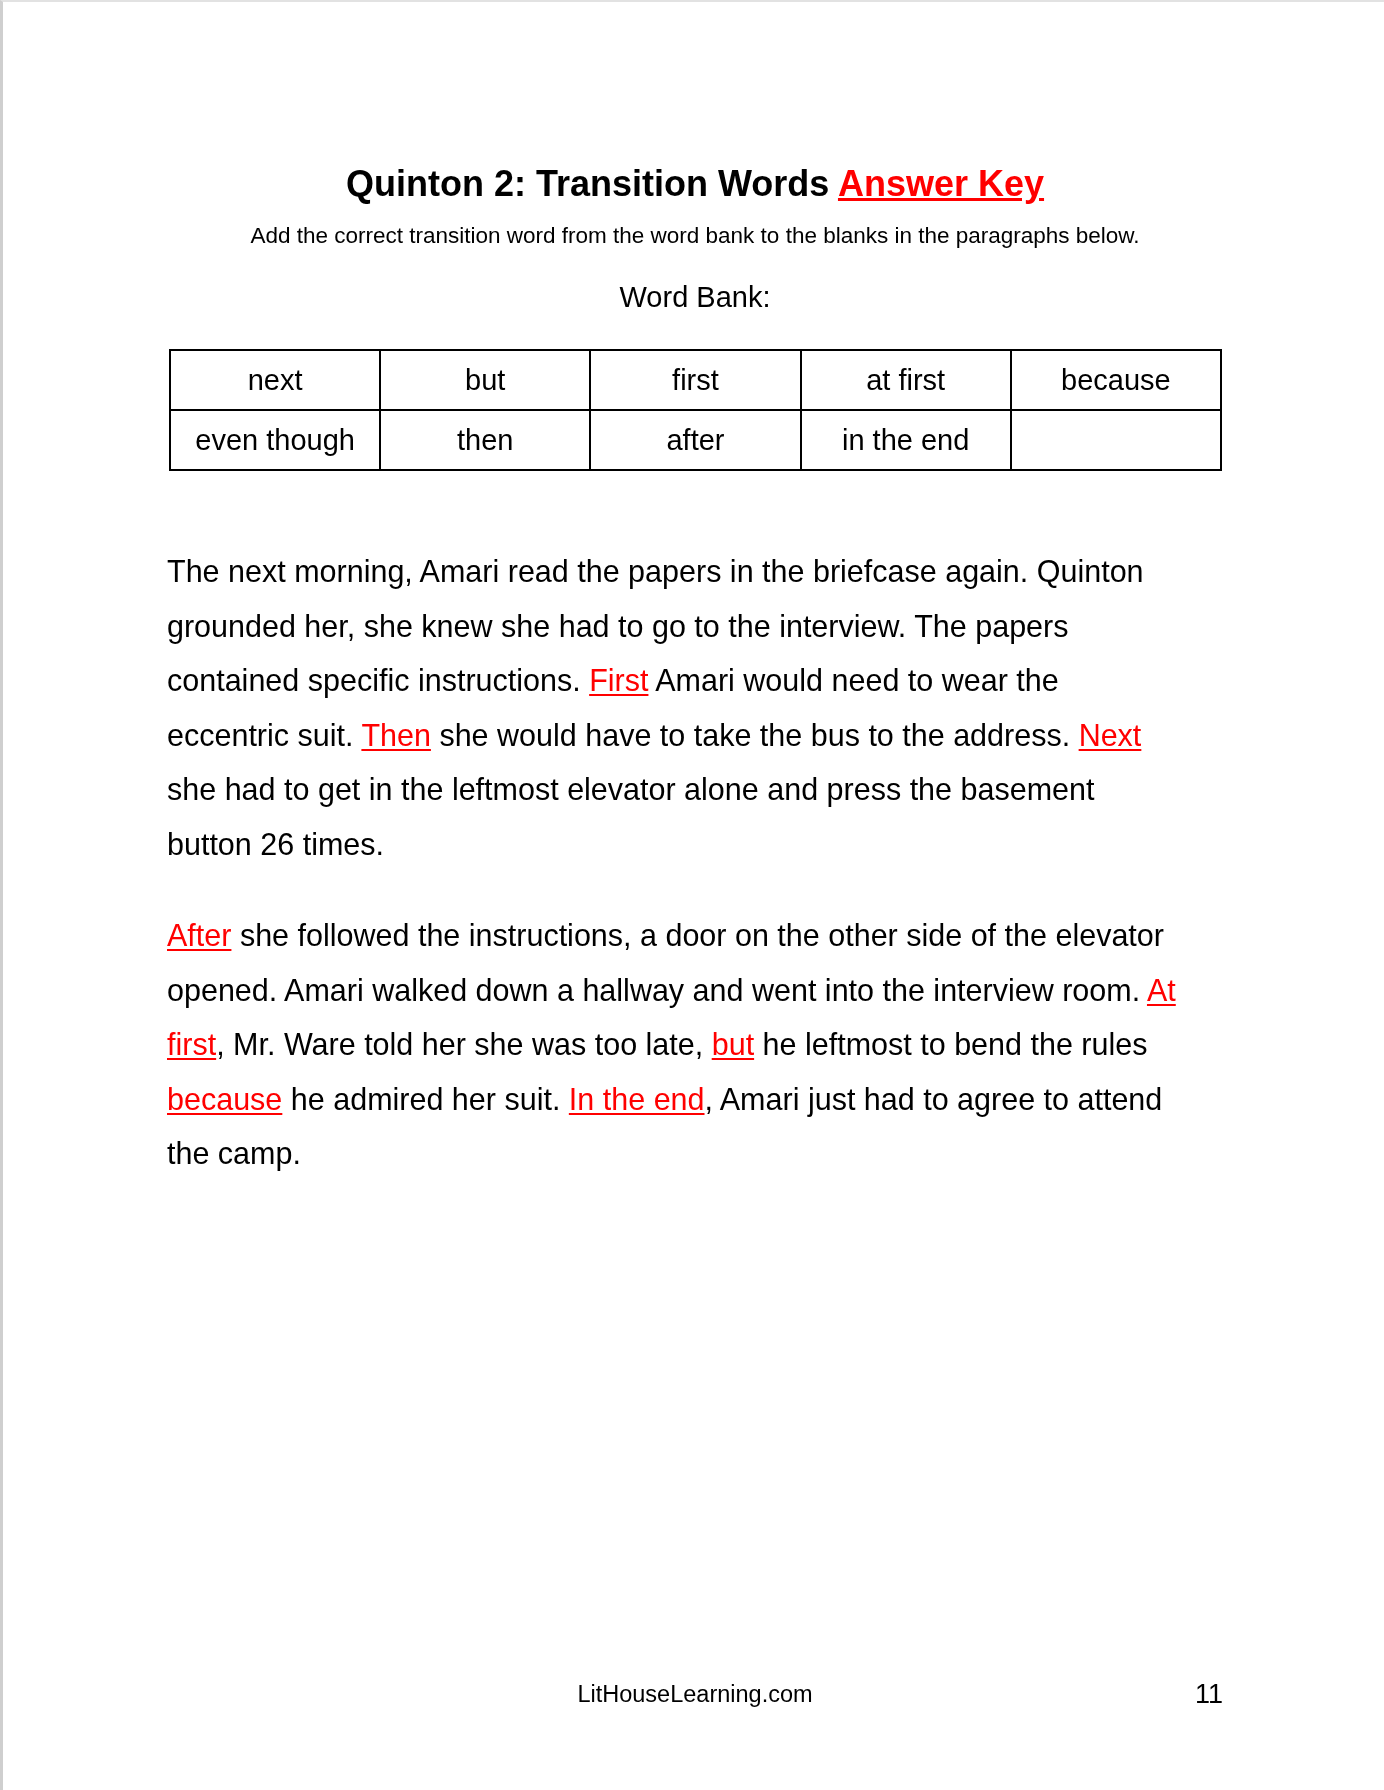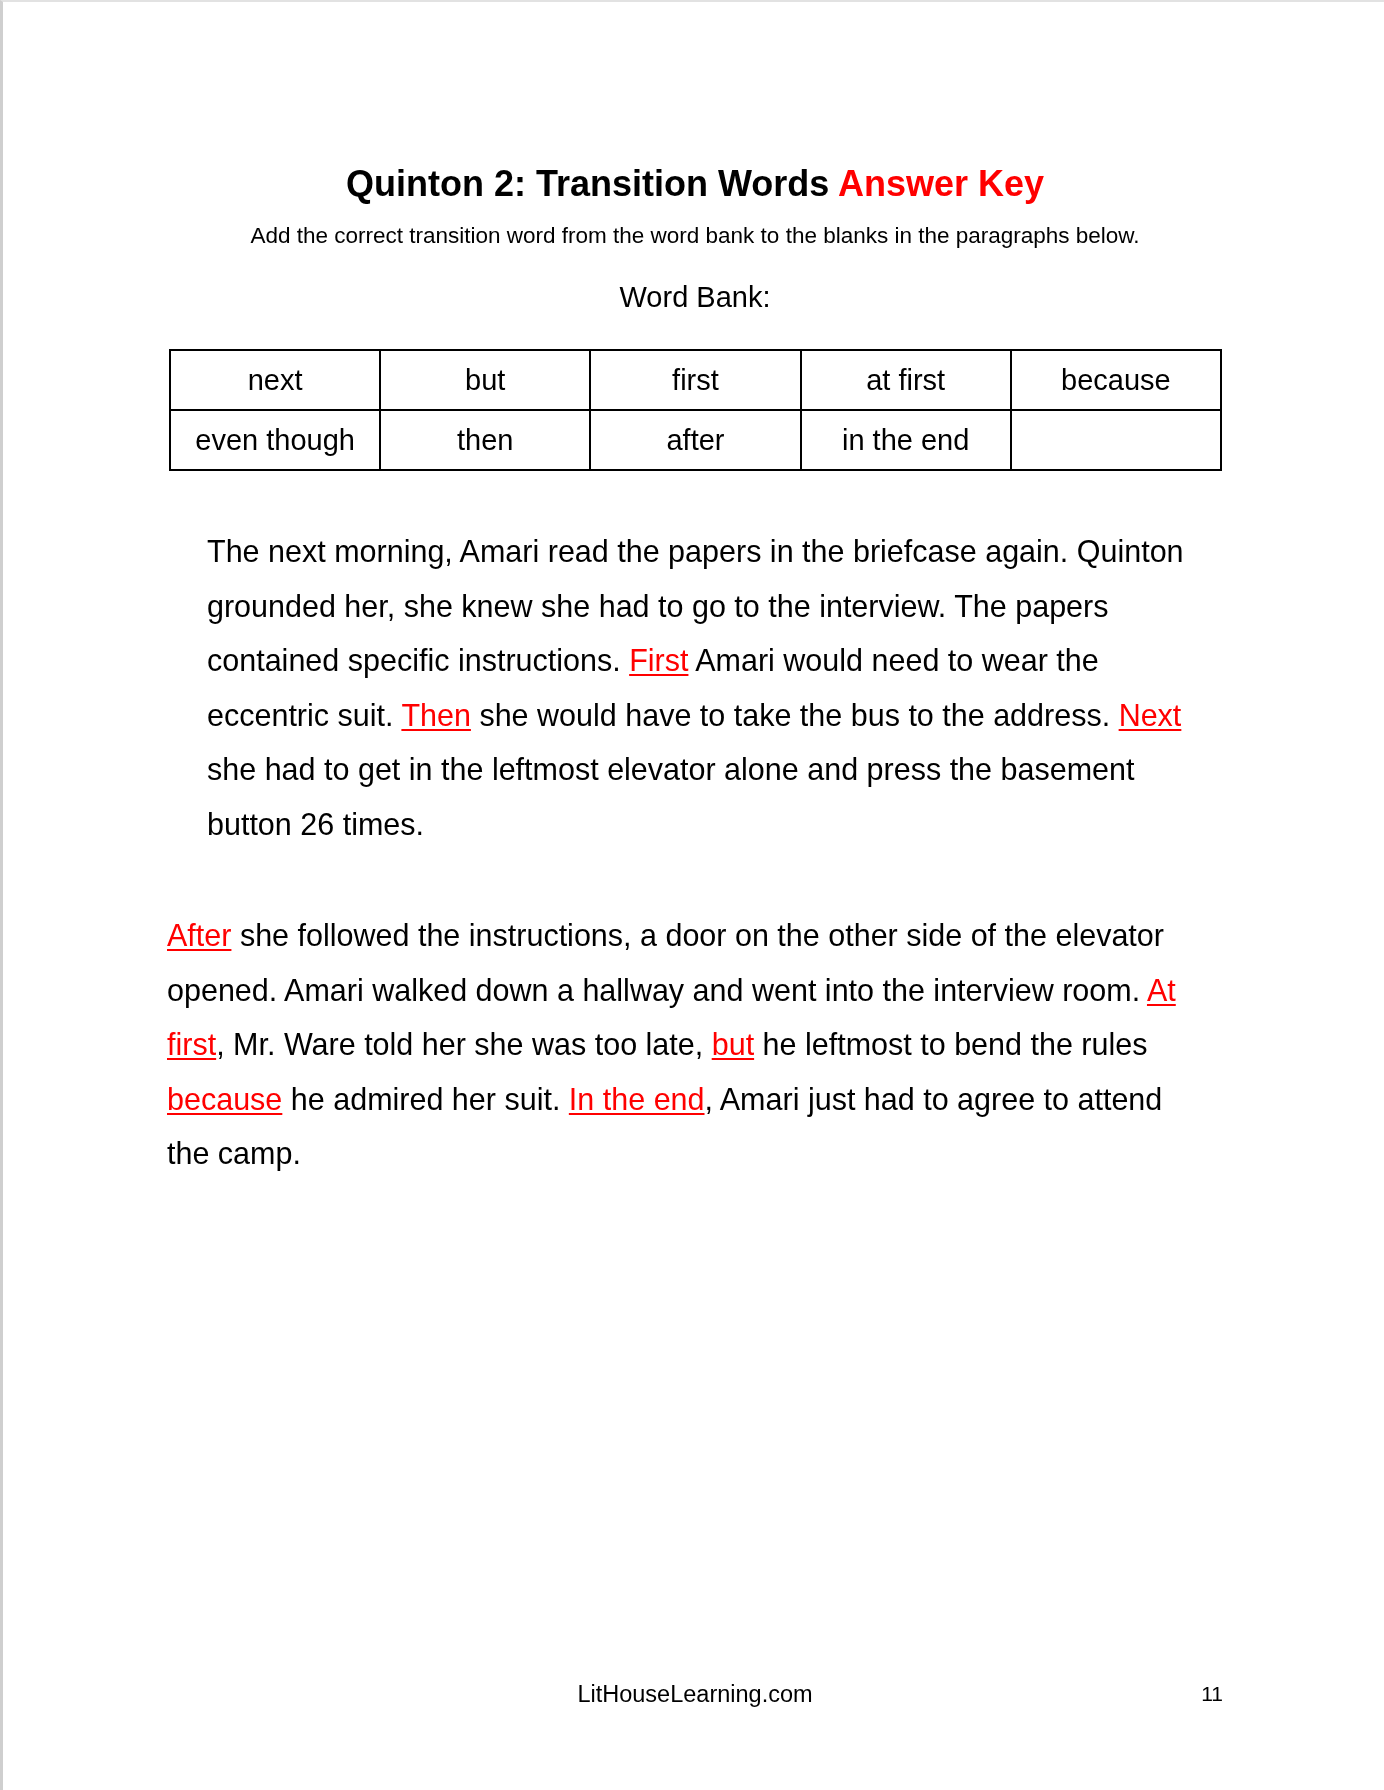--- a/index.html
+++ b/index.html
@@ -6,21 +6,21 @@
   body {
     width: 1384px; height: 1790px; position: relative; overflow: hidden;
     font-family: "Liberation Sans", sans-serif; color: #000;
     box-sizing: border-box;
     border-top: 2px solid #e2e2e2; border-left: 3px solid #cfcfcf;
   }
   .title {
     position: absolute; left: 0; width: 1384px; top: 160px;
     text-align: center; font-weight: bold; font-size: 36px; line-height: 44px;
   }
-  .red { color: #ff0000; }
+  .red { color: #ff0000; text-decoration: underline; }
   .subtitle {
     position: absolute; left: 0; width: 1384px; top: 220px;
     text-align: center; font-size: 22.5px; line-height: 28px;
   }
   .wordbank-label {
     position: absolute; left: 0; width: 1384px; top: 277px;
     text-align: center; font-size: 29px; line-height: 36px;
   }
   table.bank {
     position: absolute; left: 166px; top: 347px; width: 1053px;
@@ -35,21 +35,21 @@
     font-size: 30.5px; line-height: 54.5px;
   }
   .para .line { display: block; white-space: nowrap; }
   .ans { color: #ff0000; text-decoration: underline; text-decoration-thickness: 2px; text-underline-offset: 3px; }
   .footer {
     position: absolute; top: 1677px; left: 0; width: 1384px; text-align: center;
     font-size: 23.5px; line-height: 30px;
   }
   .pagenum {
     position: absolute; top: 1677px; left: 1190px; width: 30px; text-align: right;
-    font-size: 21px; line-height: 30px;
+    font-size: 27px; line-height: 30px;
   }
 </style>
 </head>
 <body>
 
 <div class="title"><span>Quinton 2: Transition Words </span><span class="red">Answer Key</span></div>
 
 <div class="subtitle">Add the correct transition word from the word bank to the blanks in the paragraphs below.</div>
 
 <div class="wordbank-label">Word Bank:</div>
@@ -66,21 +66,21 @@
     <tr>
       <td>even though</td>
       <td>then</td>
       <td>after</td>
       <td>in the end</td>
       <td></td>
     </tr>
   </tbody>
 </table>
 
-<div class="para" id="para-0" style="top:522px;margin-left:40px;">
+<div class="para" id="para-0" style="top:542px;">
     <span class="line"><span>The next morning, Amari read the papers in the briefcase again. Quinton</span></span>
     <span class="line"><span>grounded her, she knew she had to go to the interview. The papers</span></span>
     <span class="line"><span>contained specific instructions. </span><span class="ans">First</span><span> Amari would need to wear the</span></span>
     <span class="line"><span>eccentric suit. </span><span class="ans">Then</span><span> she would have to take the bus to the address. </span><span class="ans">Next</span></span>
     <span class="line"><span>she had to get in the leftmost elevator alone and press the basement</span></span>
     <span class="line"><span>button 26 times.</span></span>
   </div>
 <div class="para" id="para-1" style="top:906px;">
     <span class="line"><span class="ans">After</span><span> she followed the instructions, a door on the other side of the elevator</span></span>
     <span class="line"><span>opened. Amari walked down a hallway and went into the interview room. </span><span class="ans">At</span></span>

